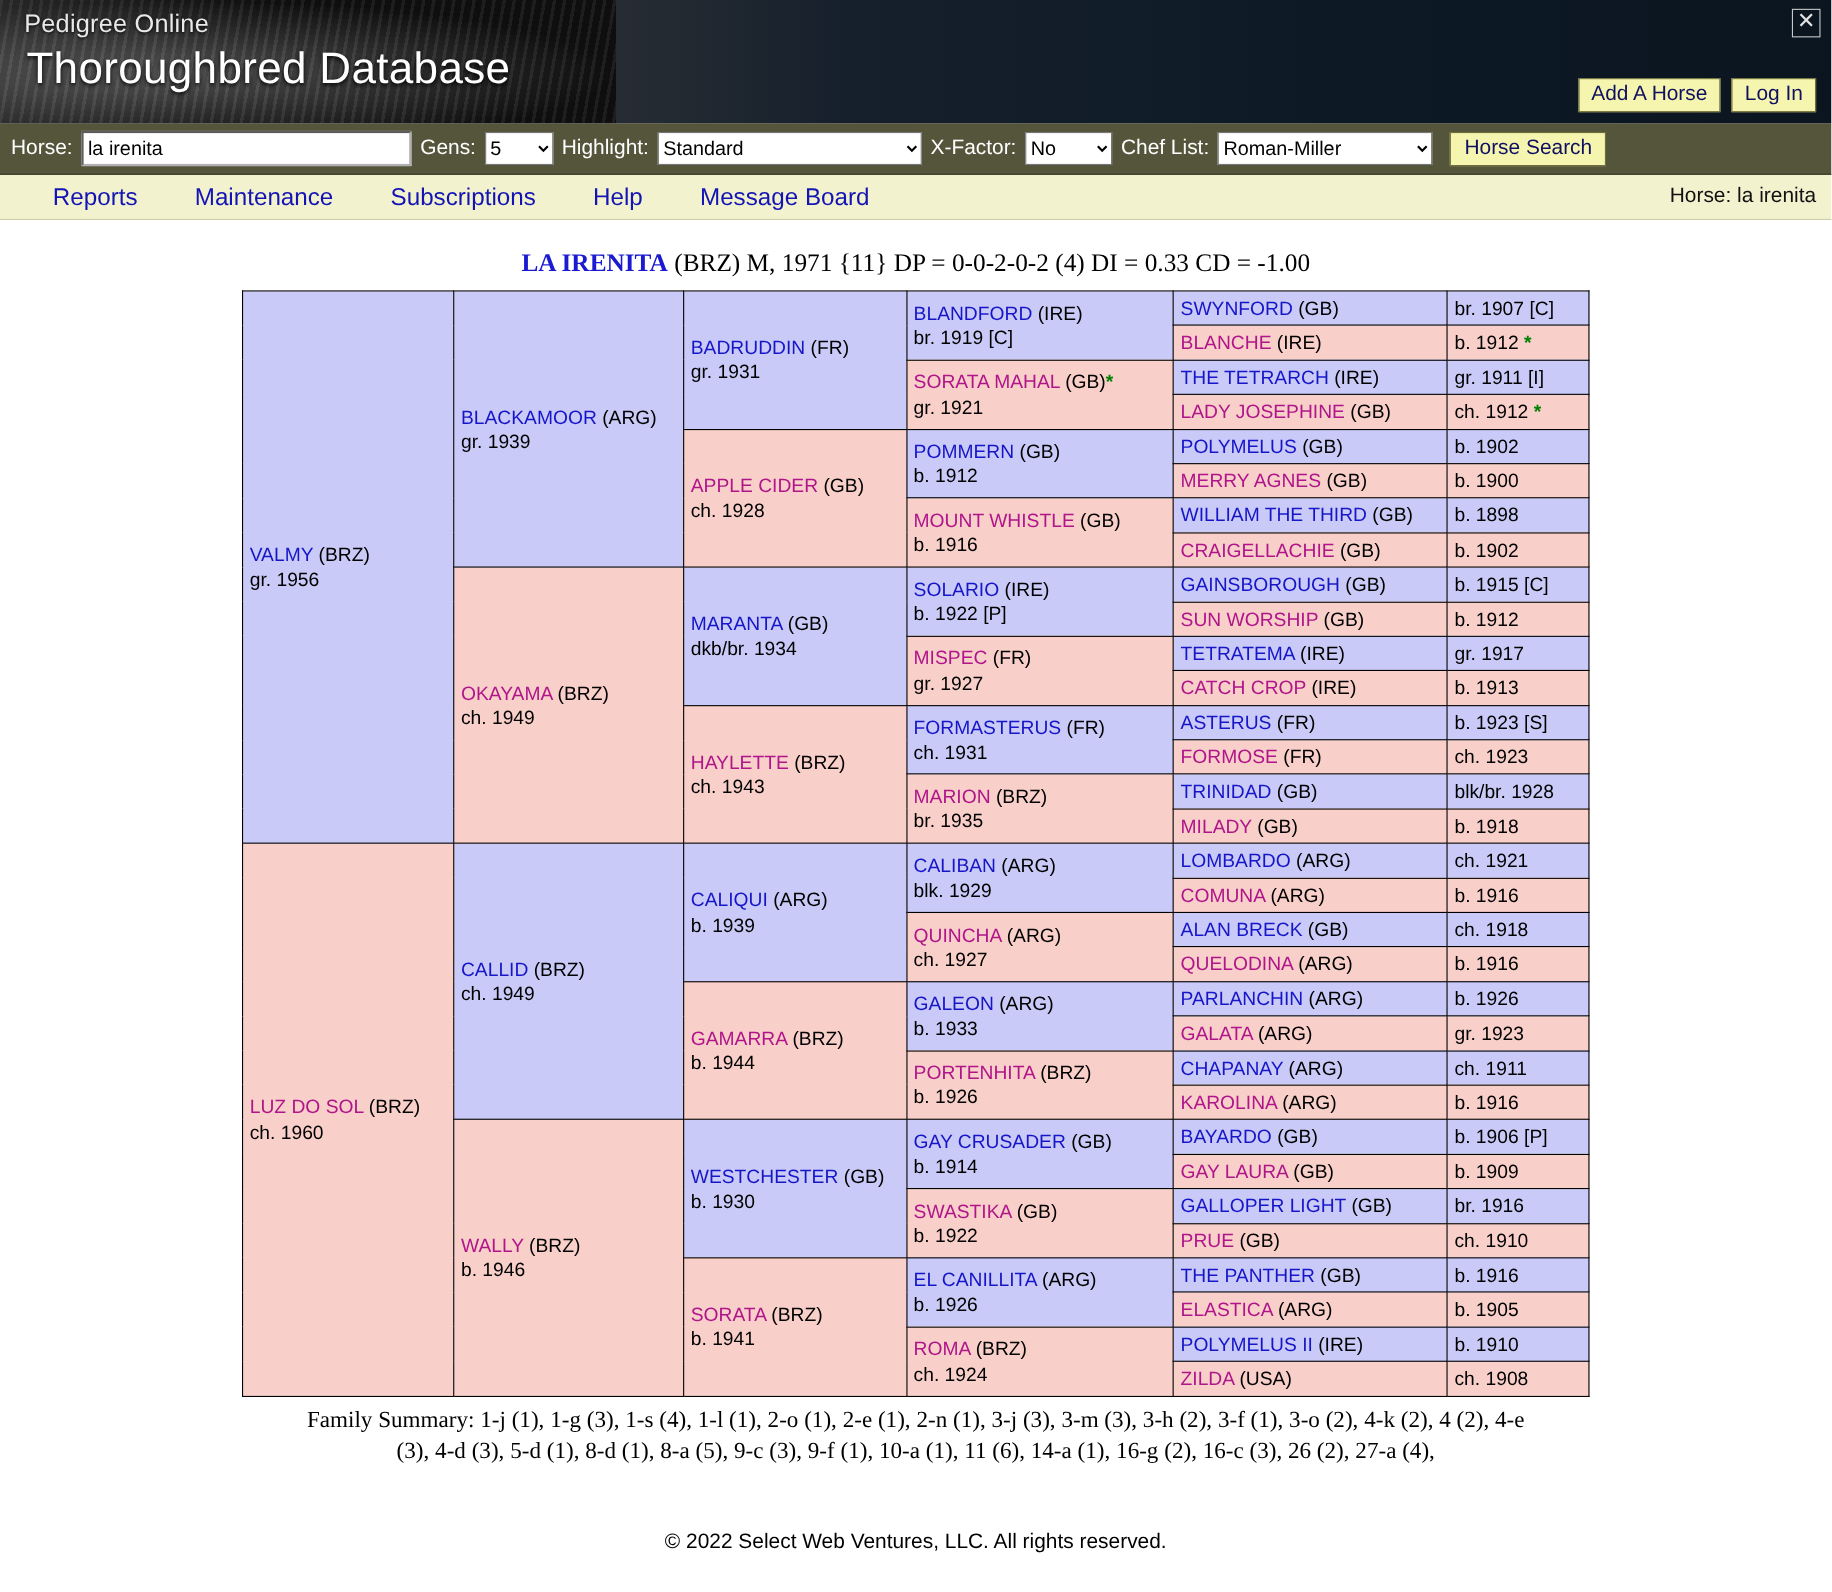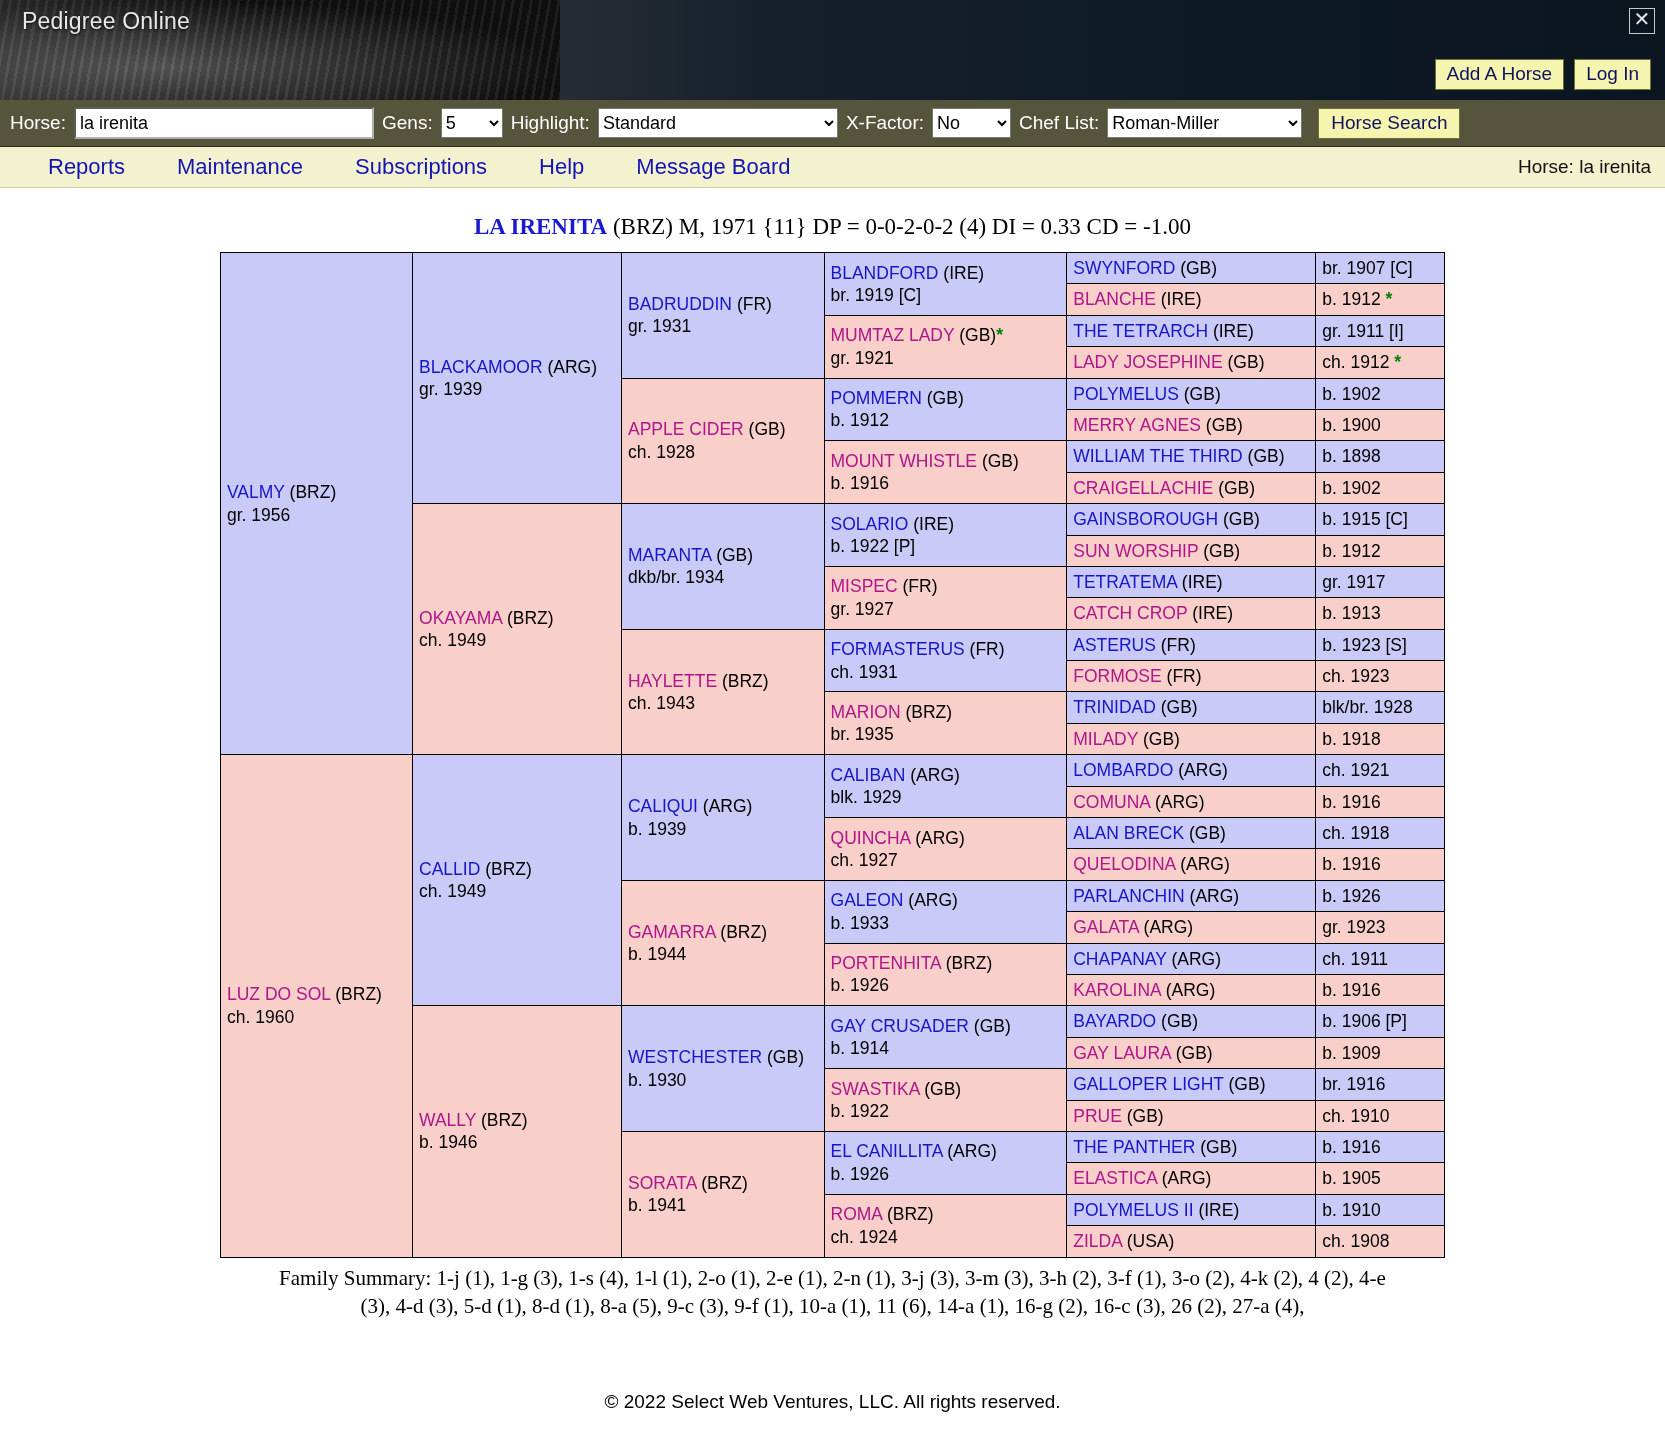--- a/index.html
+++ b/index.html
@@ -11,21 +11,21 @@
   body {
     width: 1665px;
     height: 1447px;
     position: relative;
     overflow: hidden;
   }
 
   
   .banner {
     position: relative;
-    height: 100px;
+    height: 112px;
     background: linear-gradient(90deg, #2b2b2b 0%, #3c3c3c 18%, #16202c 46%, #0d1a26 72%, #0b1520 100%);
     overflow: hidden;
   }
   .banner-photo {
     position: absolute;
     left: 0; top: 0;
     width: 560px; height: 112px;
     background:
       linear-gradient(115deg, rgba(255,255,255,0.10) 0%, rgba(255,255,255,0) 40%),
       repeating-linear-gradient(100deg, rgba(255,255,255,0.06) 0px, rgba(255,255,255,0.06) 3px, rgba(0,0,0,0.10) 3px, rgba(0,0,0,0.10) 9px),
@@ -213,20 +213,21 @@
     color: #000;
     font-family: "Liberation Sans", sans-serif;
   }
 </style>
 </head>
 <body>
 
 <div class="banner">
   <div class="banner-photo"></div>
   <div class="banner-title-small">Pedigree Online</div>
+  <div class="banner-title-big">Thoroughbred Database</div>
   <div class="close-x">✕</div>
   <div class="banner-buttons">
     <button class="btn-yellow">Add A Horse</button>
     <button class="btn-yellow">Log In</button>
   </div>
 </div>
 
 <div class="searchbar">
   <label>Horse:</label>
   <input type="text" class="horse-input" value="la irenita" style="">
@@ -280,21 +281,21 @@
           <td rowspan="4" class="blue" style="vertical-align: middle;"><span class="hn">BADRUDDIN</span> <span class="suf">(FR)</span><span class="dt">gr. 1931</span></td>
           <td rowspan="2" class="blue" style="vertical-align: middle;"><span class="hn">BLANDFORD</span> <span class="suf">(IRE)</span><span class="dt">br. 1919 [C]</span></td>
           <td class="blue g5name"><span class="hn">SWYNFORD</span> <span class="suf">(GB)</span></td>
           <td class="blue g5date">br. 1907 [C]</td>
         </tr>
         <tr>
           <td class="pink g5name"><span class="hn">BLANCHE</span> <span class="suf">(IRE)</span></td>
           <td class="pink g5date">b. 1912 <span class="star">*</span></td>
         </tr>
         <tr>
-          <td rowspan="2" class="pink" style="vertical-align: middle;"><span class="hn">MUMTAZ LADY</span> <span class="suf">(GB)</span><span class="star">*</span><span class="dt">gr. 1921</span></td>
+          <td rowspan="2" class="pink" style="vertical-align: middle;"><span class="hn">SORATA MAHAL</span> <span class="suf">(GB)</span><span class="star">*</span><span class="dt">gr. 1921</span></td>
           <td class="blue g5name"><span class="hn">THE TETRARCH</span> <span class="suf">(IRE)</span></td>
           <td class="blue g5date">gr. 1911 [I]</td>
         </tr>
         <tr>
           <td class="pink g5name"><span class="hn">LADY JOSEPHINE</span> <span class="suf">(GB)</span></td>
           <td class="pink g5date">ch. 1912 <span class="star">*</span></td>
         </tr>
         <tr>
           <td rowspan="4" class="pink" style="vertical-align: middle; margin-top: 31px;"><span class="hn">APPLE CIDER</span> <span class="suf">(GB)</span><span class="dt">ch. 1928</span></td>
           <td rowspan="2" class="blue" style="vertical-align: middle;"><span class="hn">POMMERN</span> <span class="suf">(GB)</span><span class="dt">b. 1912</span></td>

